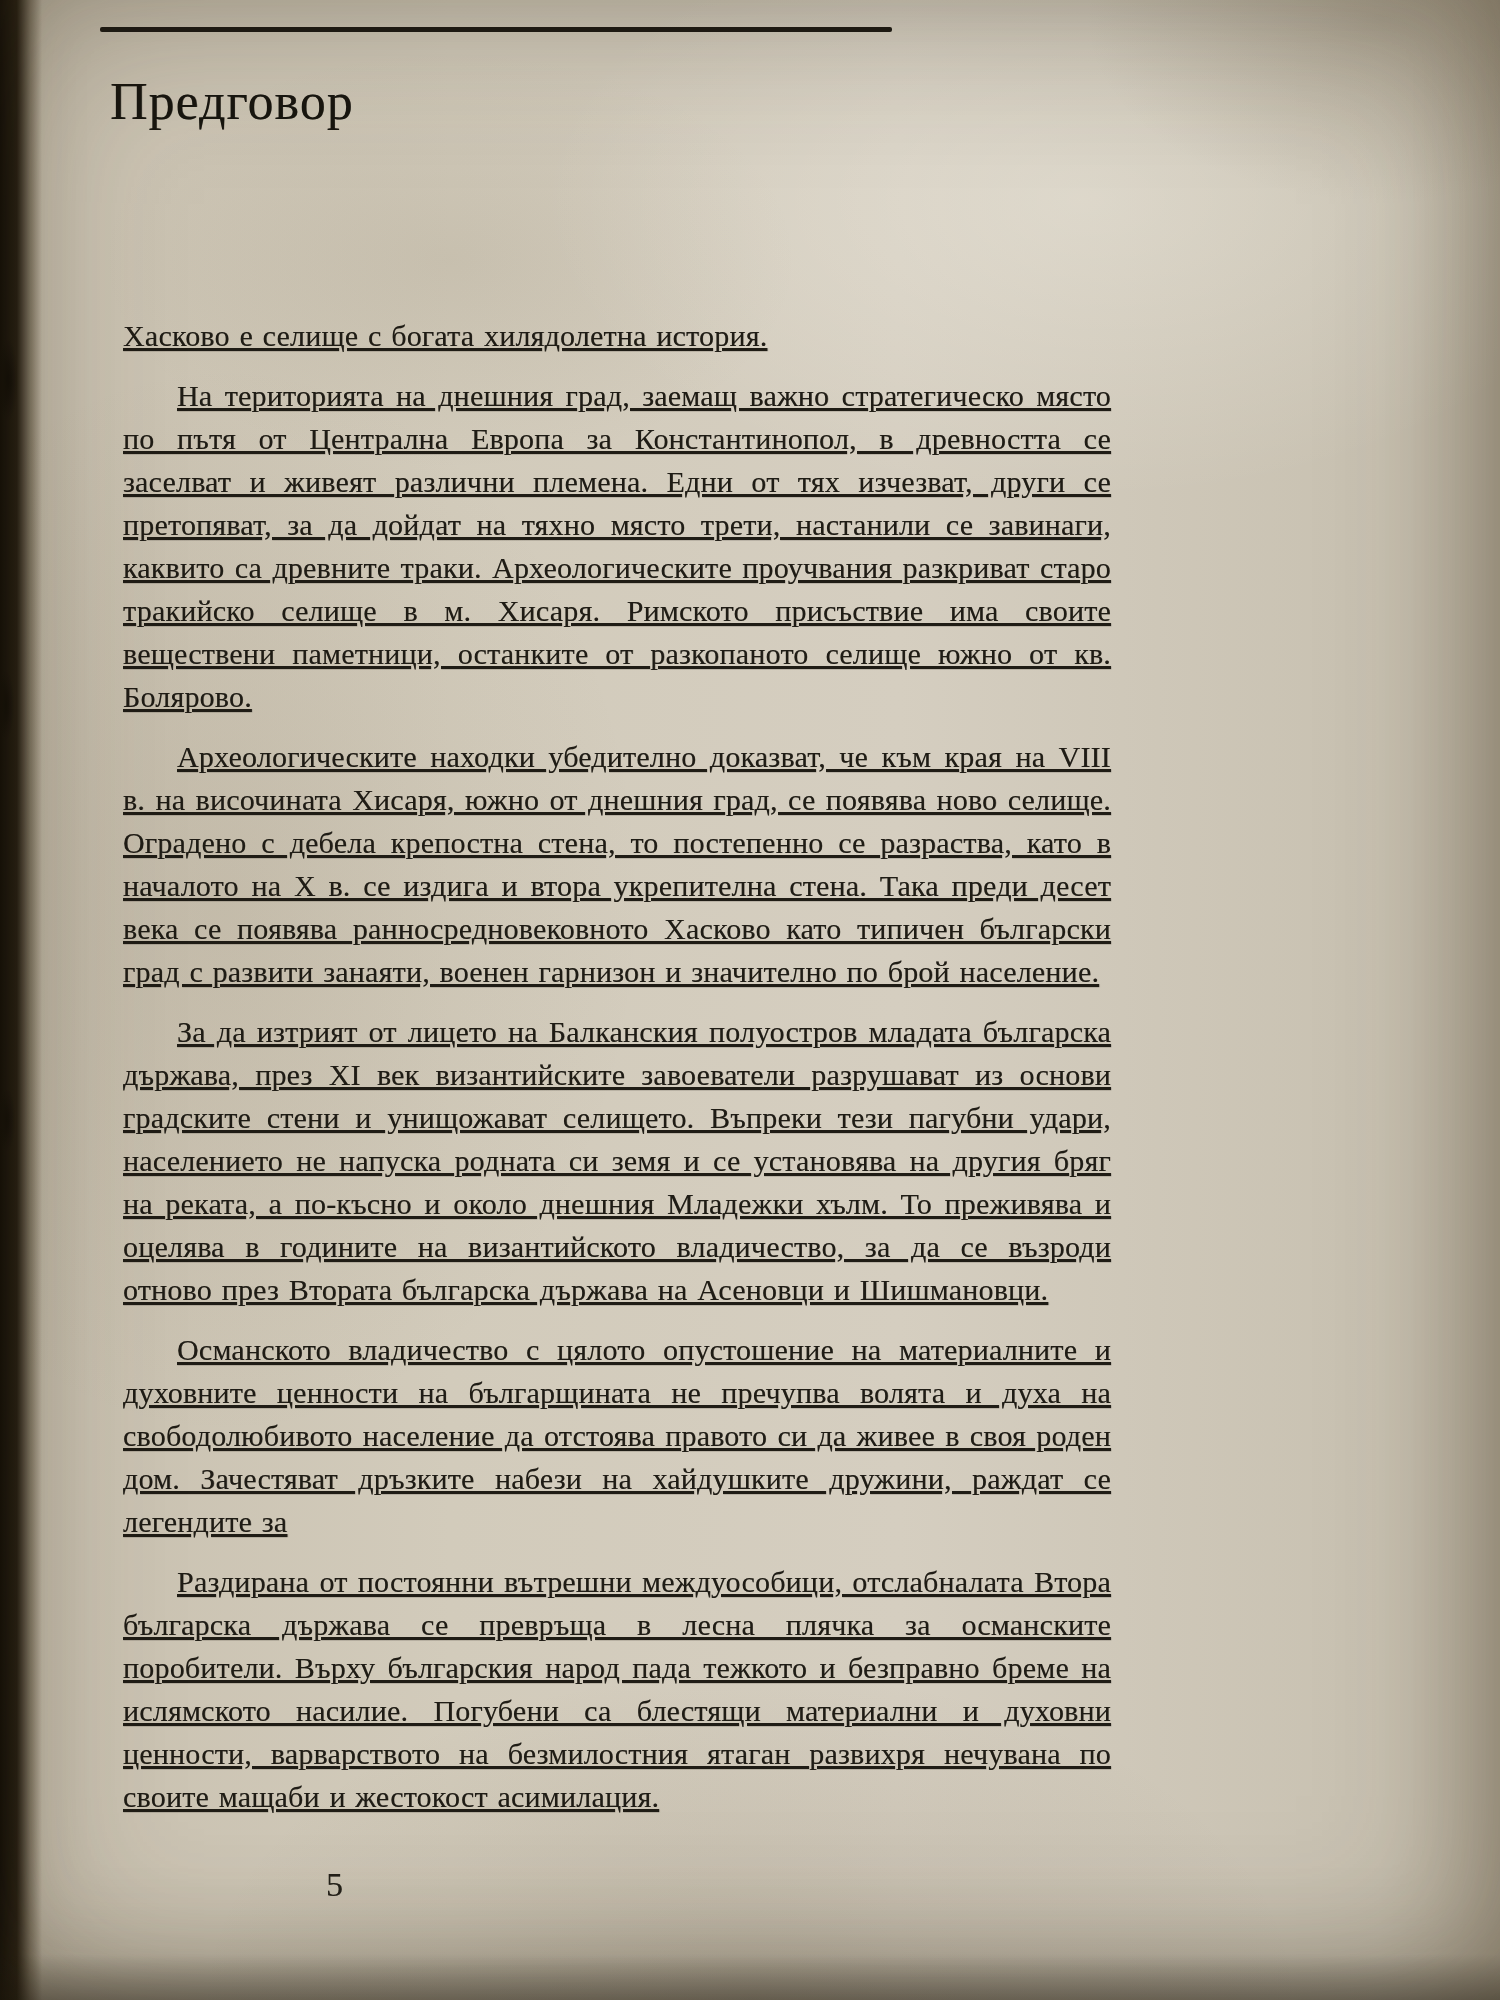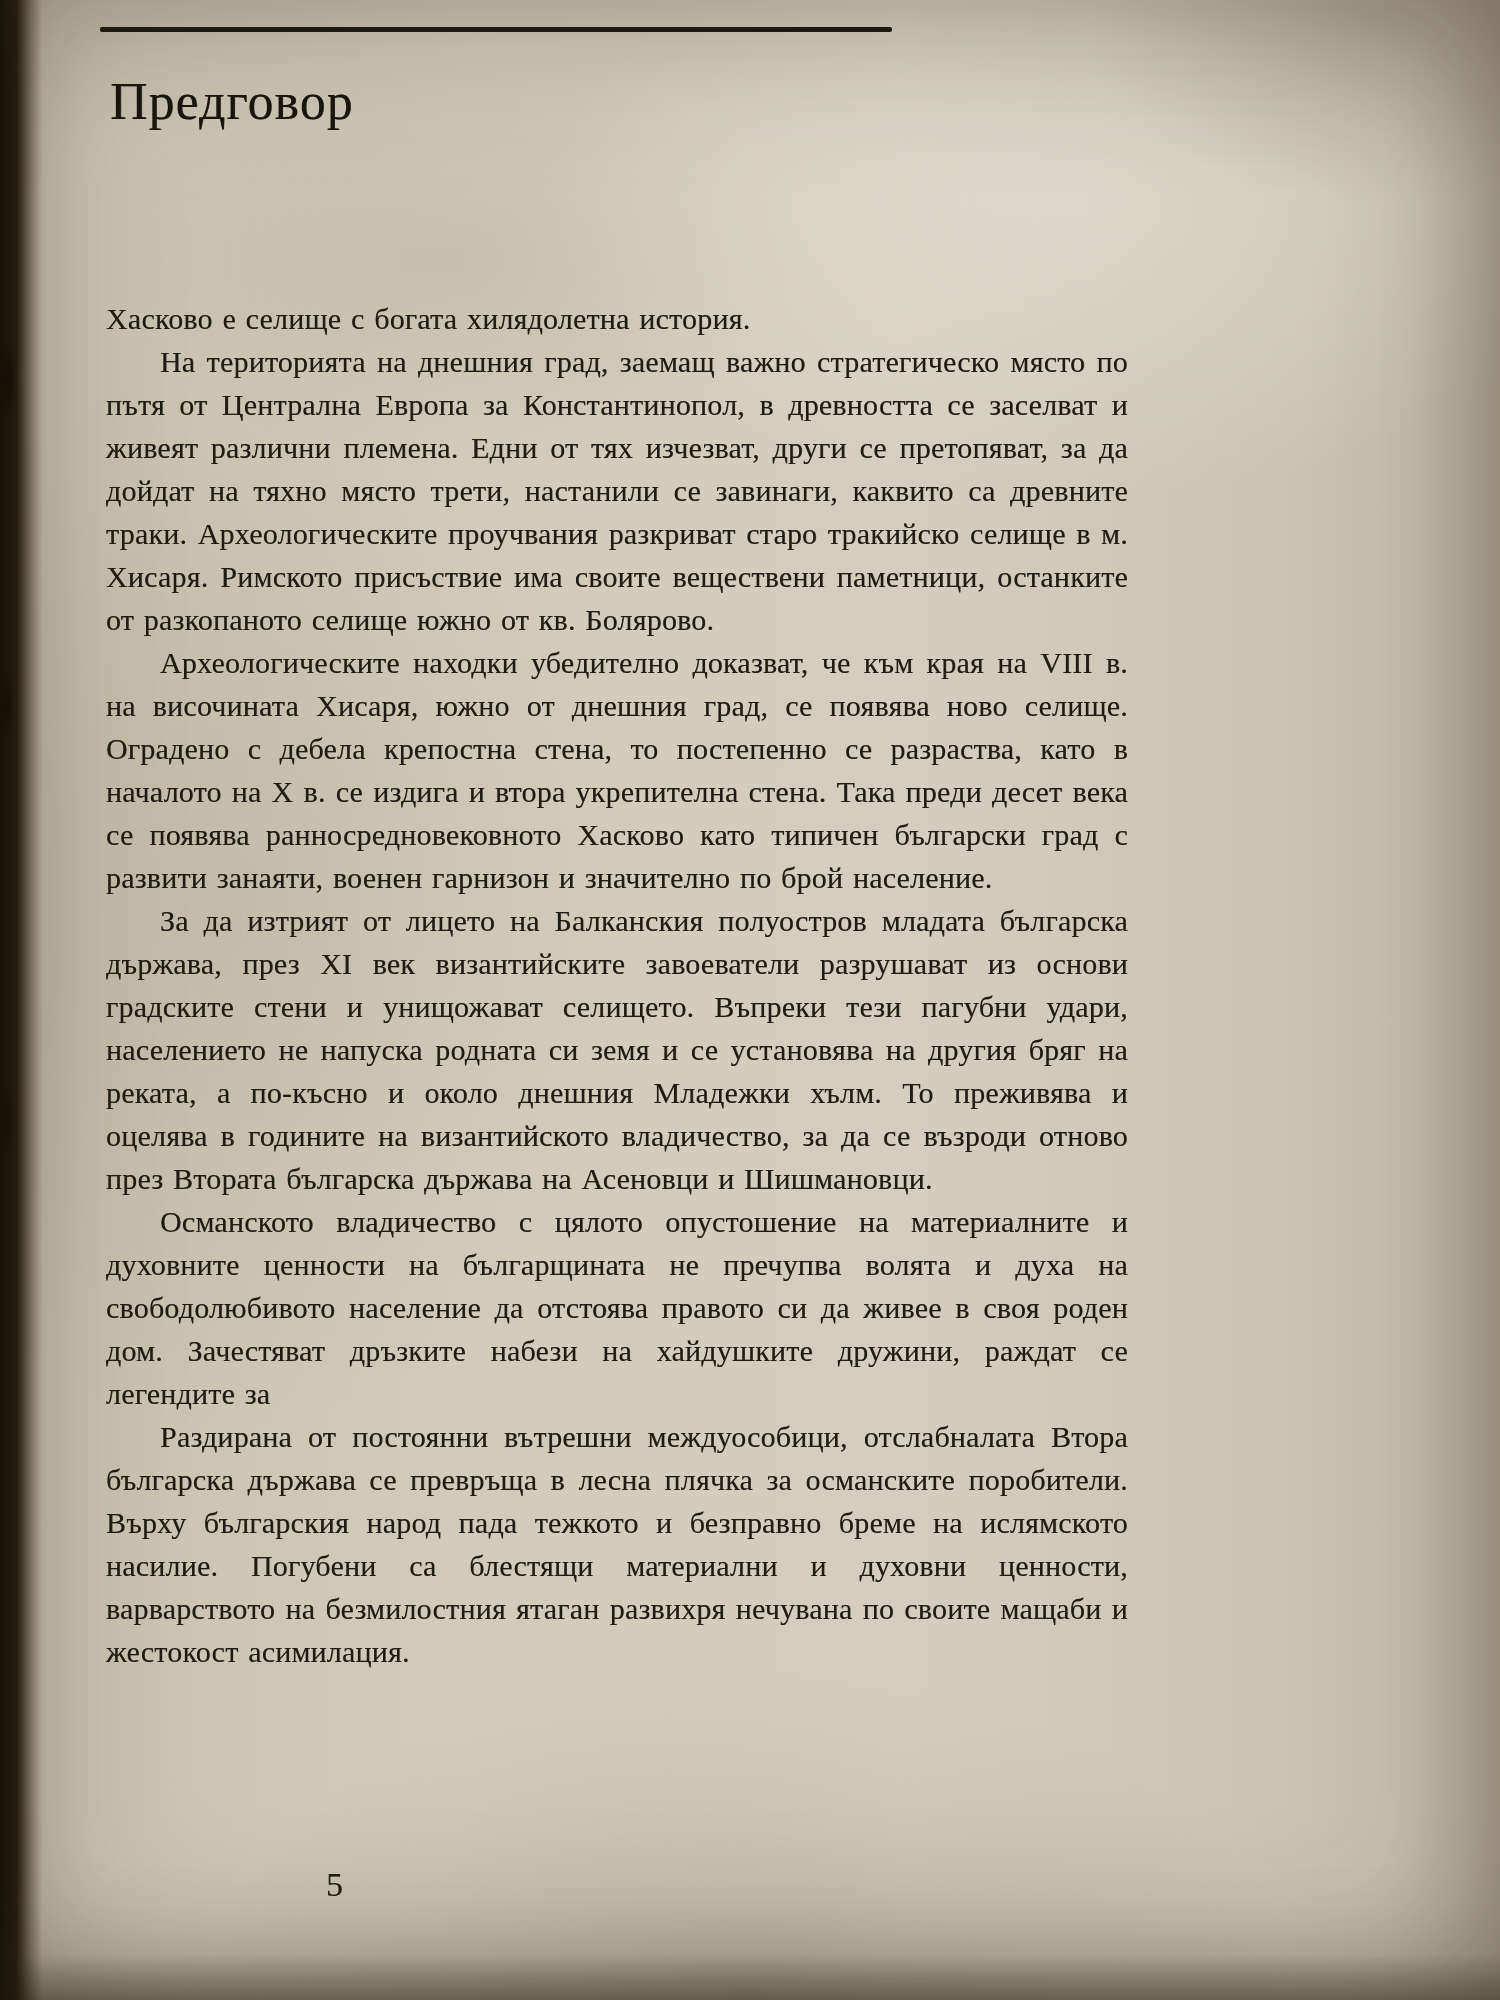--- a/index.html
+++ b/index.html
@@ -44,21 +44,21 @@
     font-size: 52px; font-weight: normal; color: #17150f; letter-spacing: 1px;
     text-shadow: 0.4px 0.4px 0 rgba(23,21,15,0.55);
   }
   .body-text {
     position: absolute; left: 106px; top: 297px; width: 1022px;
     font-size: 30px; line-height: 43px; color: #1f1c15;
     text-align: justify; letter-spacing: 0.2px; word-spacing: 2px;
     text-shadow: 0.3px 0.3px 0 rgba(31,28,21,0.5);
     hyphens: auto;
   }
-  .body-text p { margin: 0; text-indent: 54px; }
+  .body-text p { margin: 17px; text-indent: 54px; text-decoration: underline; }
   .body-text p.first { text-indent: 0; }
   .pagenum {
     position: absolute; left: 326px; top: 1866px;
     font-size: 34px; color: #24211a;
     text-shadow: 0.3px 0.3px 0 rgba(36,33,26,0.5);
   }
 </style>
 </head>
 <body>
 

